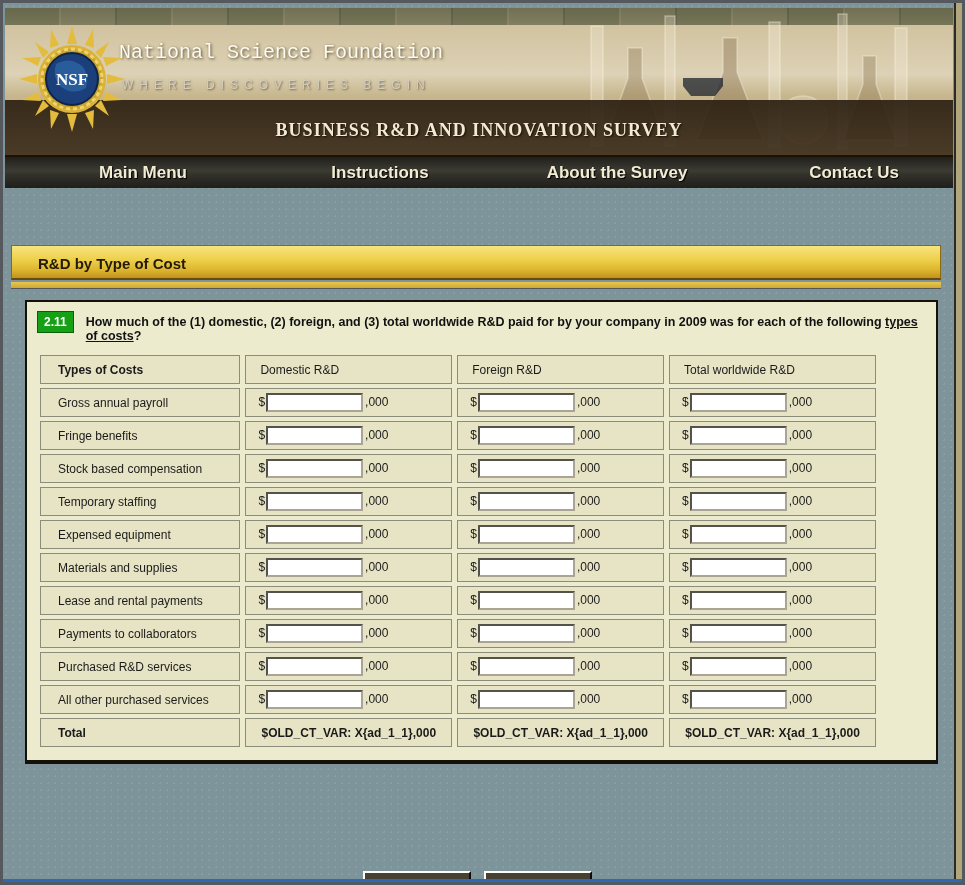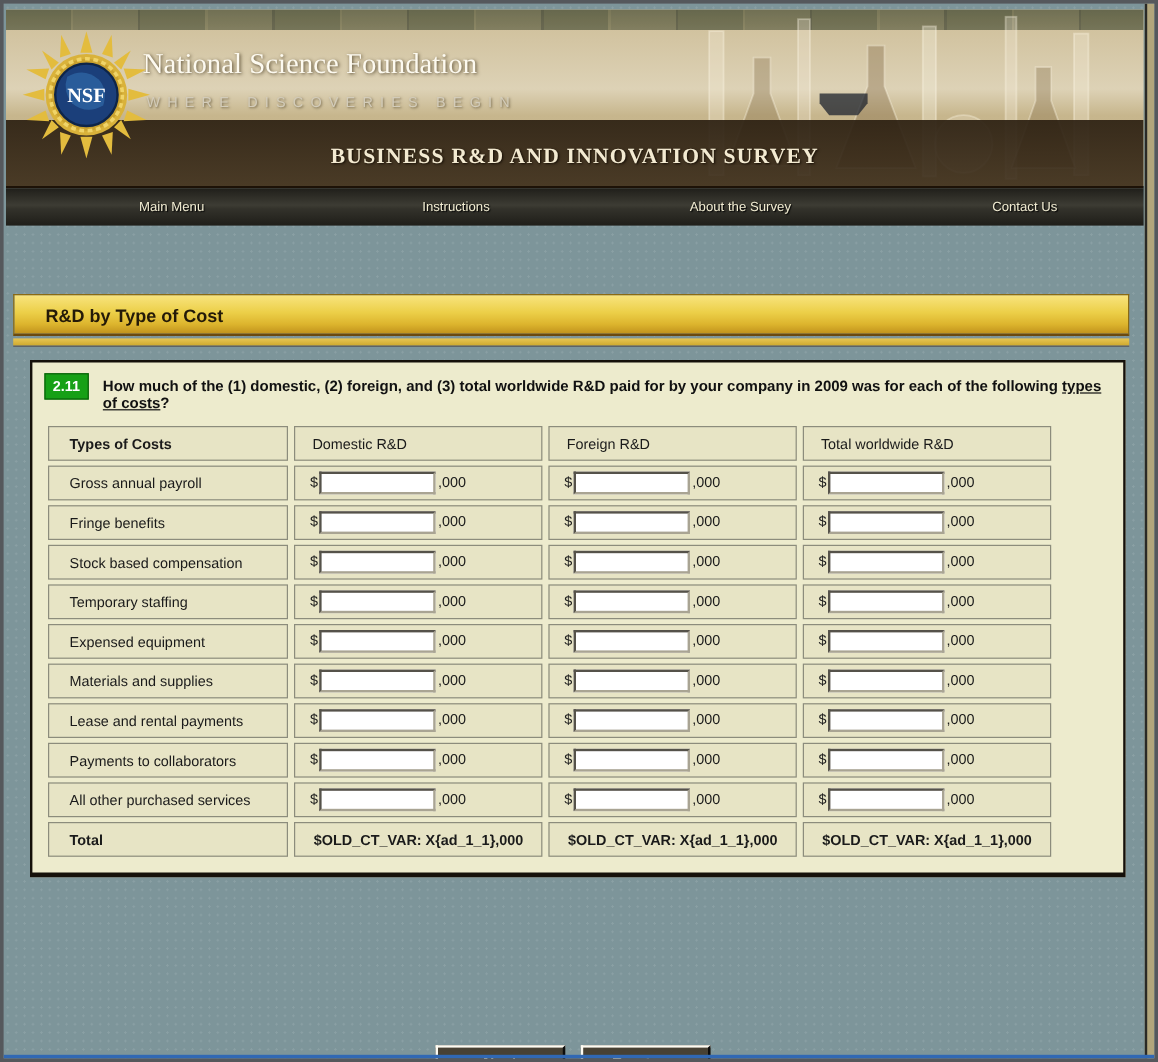--- a/index.html
+++ b/index.html
@@ -24,30 +24,30 @@
     background:
       linear-gradient(rgba(40,45,30,0.25), rgba(90,95,70,0.1)),
       repeating-linear-gradient(90deg,#6e6f52 0 54px,#8a8663 54px 56px,#7d7b5c 56px 110px,#5f604a 110px 112px); }
   .glassware { position:absolute; top:0; right:0; width:420px; height:147px; }
   .header-band { position:absolute; left:0; right:0; bottom:0; height:55px;
                  background:linear-gradient(rgba(44,32,18,0.93), rgba(58,43,25,0.88)); }
   .survey-title { position:absolute; left:0; right:0; bottom:14px; text-align:center;
                   font-family:"Liberation Serif", serif; font-weight:bold; font-size:18px;
                   letter-spacing:1px; color:#f3ead1; text-shadow:1px 1px 2px #150d04; }
   .nsf-logo { position:absolute; left:14px; top:18px; width:106px; height:106px; z-index:5; }
-  .org-name { position:absolute; left:114px; top:33px; font-family:Liberation Serif, serif;
-              font-size:24px; color:#fdfaf0; text-shadow:1px 1px 3px rgba(50,38,15,0.8); }
+  .org-name { position:absolute; left:114px; top:33px; font-family:Liberation Mono, monospace;
+              font-size:20px; color:#fdfaf0; text-shadow:1px 1px 3px rgba(50,38,15,0.8); }
   .tagline  { position:absolute; left:117px; top:70px; font-size:12px; letter-spacing:6px;
               color:#d3ccba; text-shadow:1px 1px 2px rgba(50,38,15,0.6); }
 
   
   .navbar { display:flex; height:33px; border-top:2px solid #1d1207;
             background:linear-gradient(#201f1a, #3d3c34 45%, #33322b 55%, #1f1e19); }
   .nav-item { flex:1; display:flex; align-items:center; justify-content:center;
-              color:#f1ecd2; font-weight:normal; font-size:11px; cursor:pointer;
+              color:#f1ecd2; font-weight:bold; font-size:17px; cursor:pointer;
               text-shadow:1px 1px 1px #000;margin-left:39px; }
 
   
   .gold-bar { margin:57px 12px 0 6px; height:35px; line-height:35px;
               background:linear-gradient(#f8e47e, #eccf48 45%, #ddb52e 75%, #c1931c);
               border:1px solid #8a6a14; border-bottom:2px solid #6b4a10;
               font-weight:bold; font-size:15px; color:#241a08; padding-left:26px; }
   .gold-substrip { margin:2px 12px 0 6px; height:7px;
                    background:linear-gradient(#e7c654,#cfa92e);
                    border-bottom:1px solid #57575a; }
@@ -221,20 +221,26 @@
               <td class="value-cell"><span class="cur">$</span><input type="text" class="amt" style=""><span class="suf">,000</span></td>
               <td class="value-cell"><span class="cur">$</span><input type="text" class="amt" style=""><span class="suf">,000</span></td>
             </tr>
             <tr>
               <td class="label-cell">Payments to collaborators</td>
               <td class="value-cell"><span class="cur">$</span><input type="text" class="amt" style=""><span class="suf">,000</span></td>
               <td class="value-cell"><span class="cur">$</span><input type="text" class="amt" style=""><span class="suf">,000</span></td>
               <td class="value-cell"><span class="cur">$</span><input type="text" class="amt" style=""><span class="suf">,000</span></td>
             </tr>
             <tr>
+              <td class="label-cell">Purchased R&amp;D services</td>
+              <td class="value-cell"><span class="cur">$</span><input type="text" class="amt" style=""><span class="suf">,000</span></td>
+              <td class="value-cell"><span class="cur">$</span><input type="text" class="amt" style=""><span class="suf">,000</span></td>
+              <td class="value-cell"><span class="cur">$</span><input type="text" class="amt" style=""><span class="suf">,000</span></td>
+            </tr>
+            <tr>
               <td class="label-cell">All other purchased services</td>
               <td class="value-cell"><span class="cur">$</span><input type="text" class="amt" style=""><span class="suf">,000</span></td>
               <td class="value-cell"><span class="cur">$</span><input type="text" class="amt" style=""><span class="suf">,000</span></td>
               <td class="value-cell"><span class="cur">$</span><input type="text" class="amt" style=""><span class="suf">,000</span></td>
             </tr>
           </tbody>
         <tbody>
           <tr class="total-row">
             <td class="total-label">Total</td>
             <td class="total-value">$OLD_CT_VAR: X{ad_1_1},000</td>

